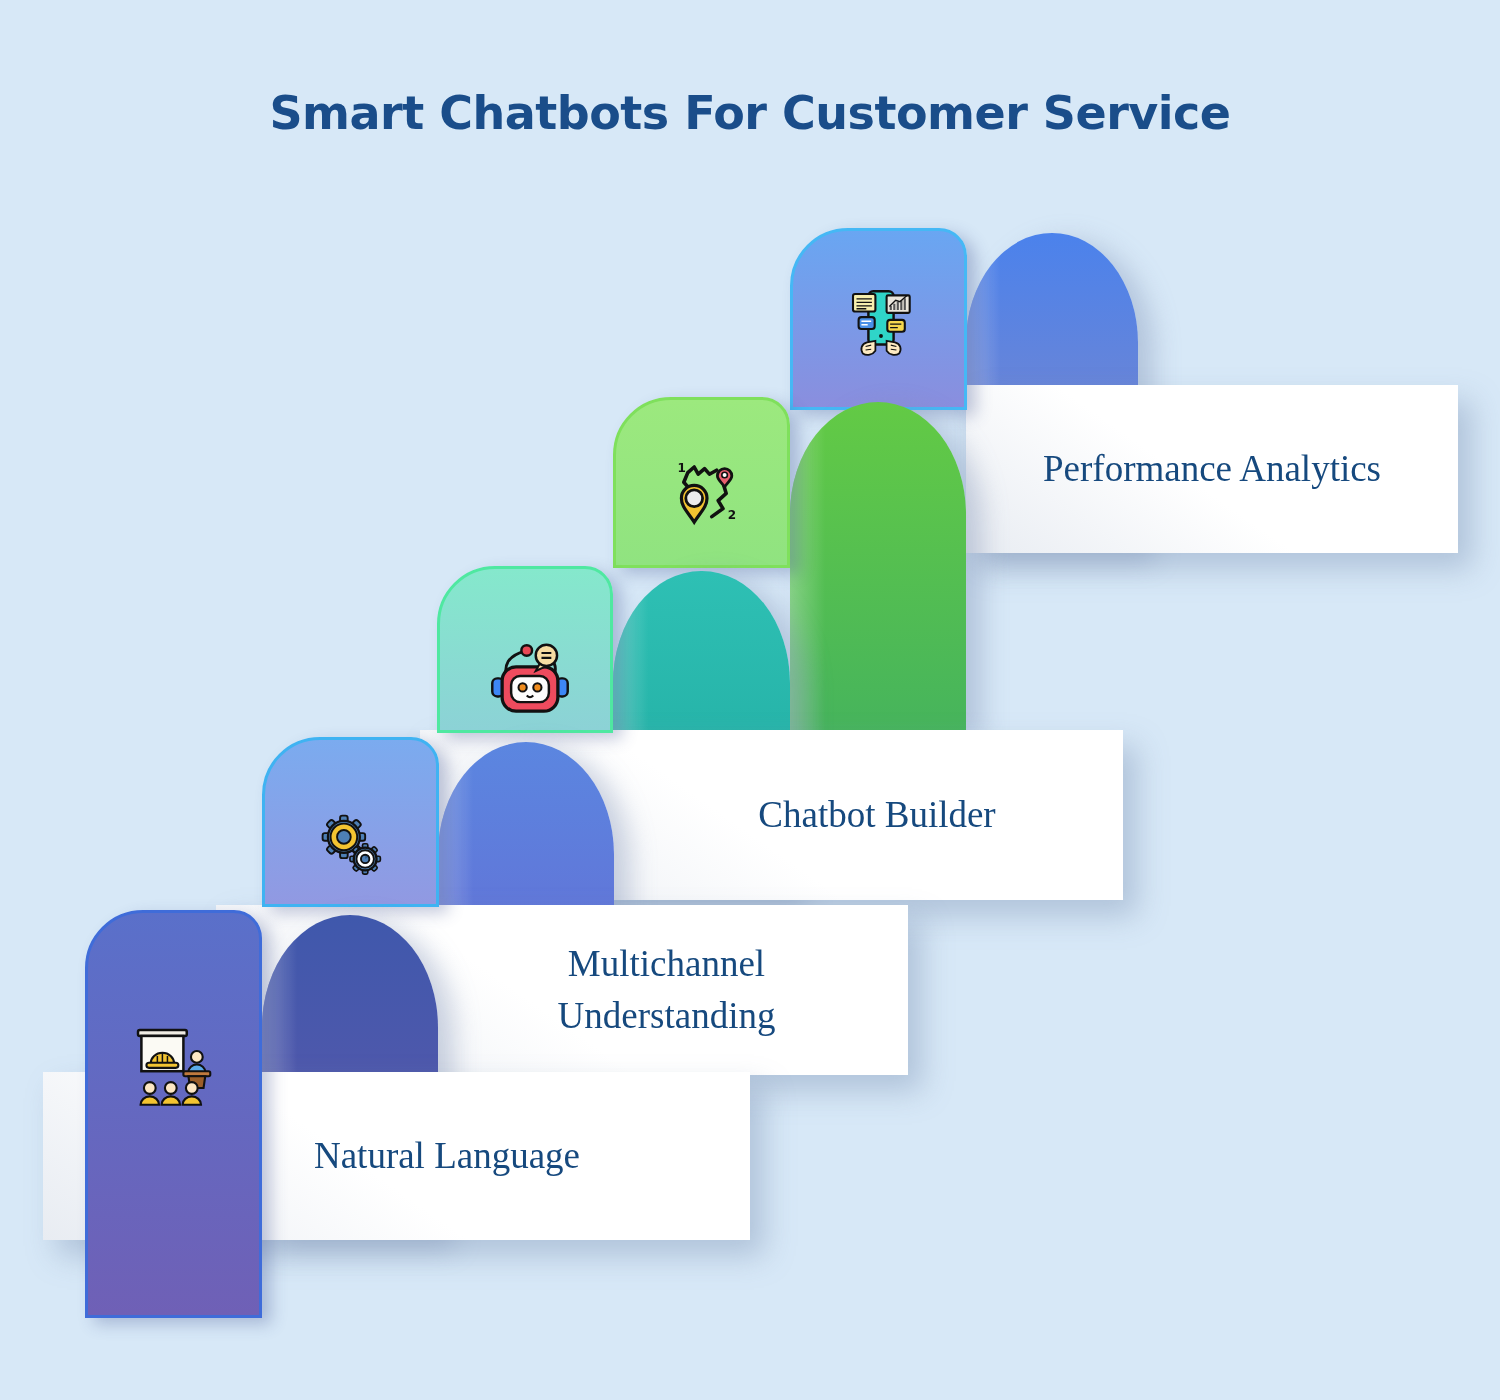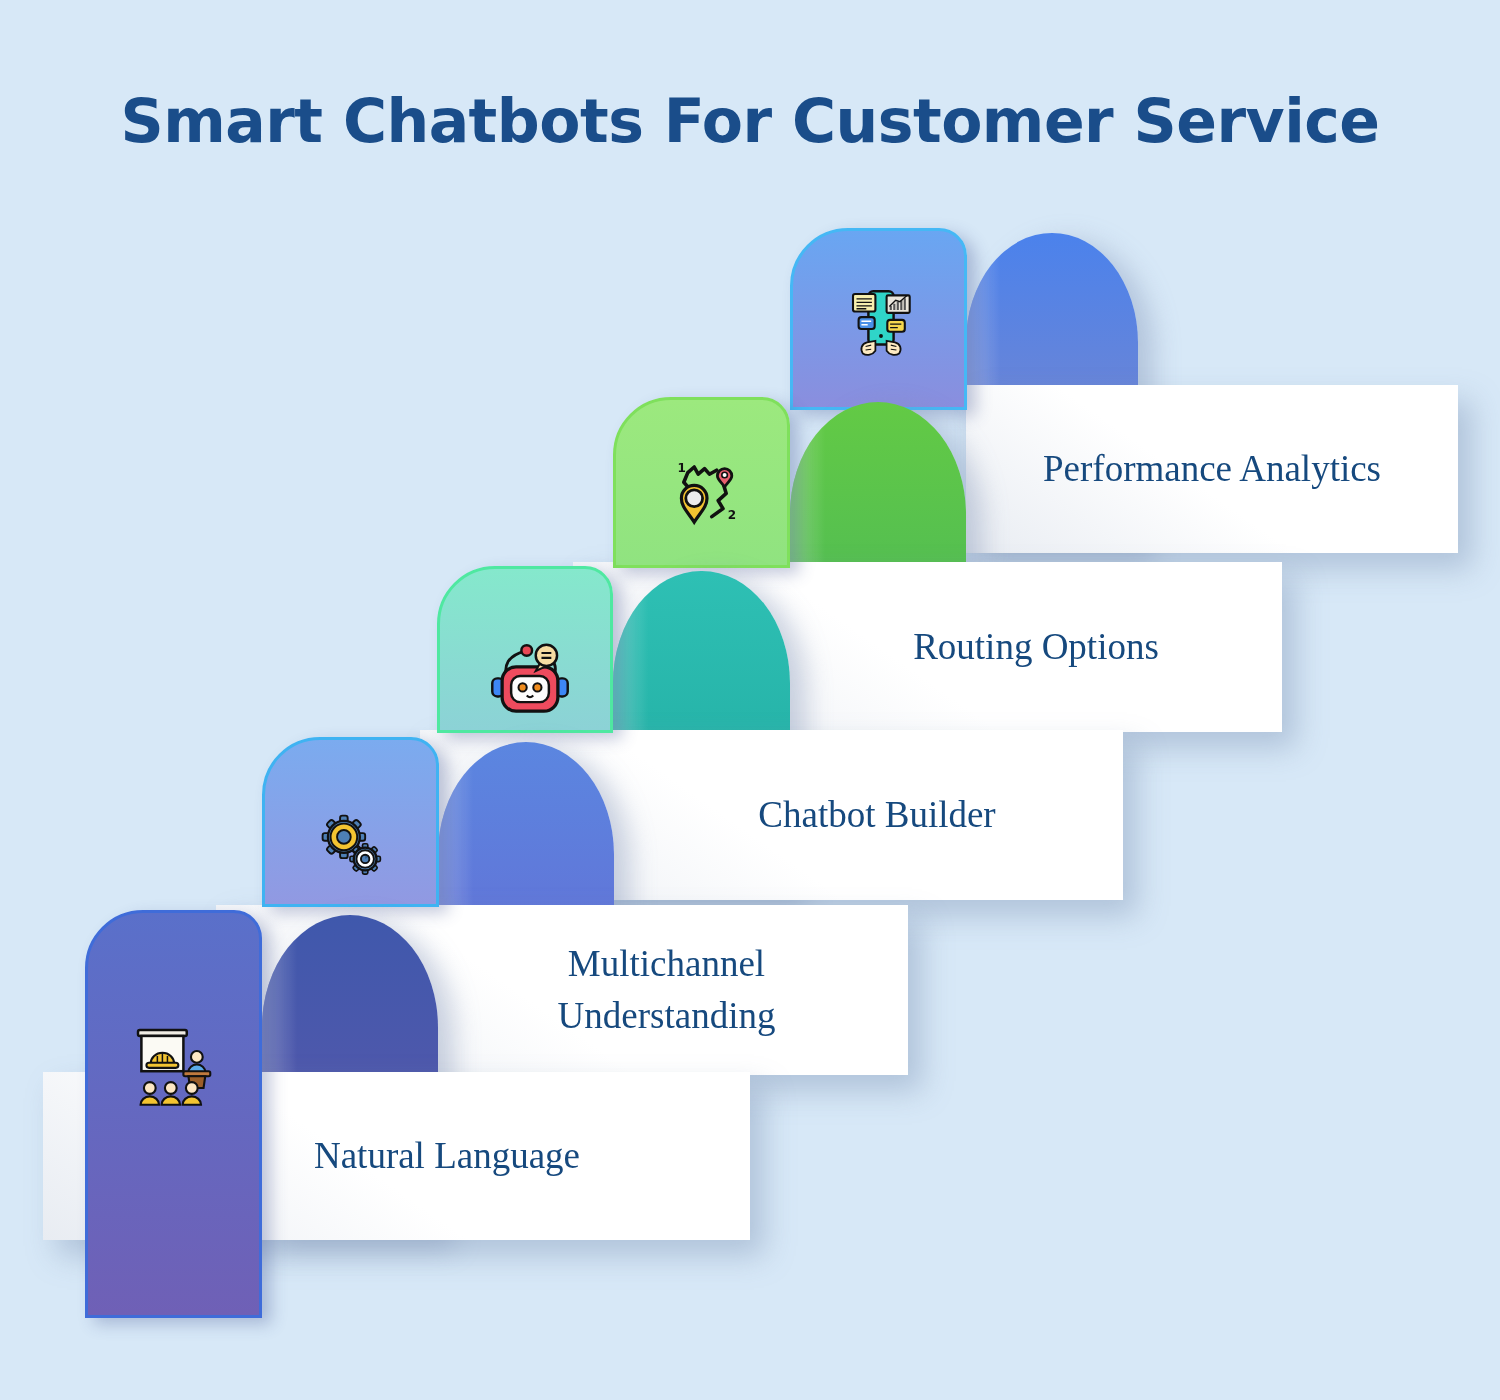--- a/index.html
+++ b/index.html
@@ -7,21 +7,21 @@
     width:1500px;height:1400px;
     background:#d7e8f7;
     font-family:"DejaVu Sans","Liberation Sans",sans-serif;
     overflow:hidden;position:relative;
   }
   .stage{position:absolute;left:0;top:0;width:1500px;height:1400px;}
 
   .title{
     position:absolute;left:0;top:86px;width:1500px;
     text-align:center;
-    font-size:60px;font-weight:bold;letter-spacing:-0.5px;
+    font-size:46px;font-weight:bold;letter-spacing:-0.5px;
     color:#1a4d8a;
   }
 
   
   .panel{
     position:absolute;box-sizing:border-box;
     border:3px solid transparent;
     border-radius:58px 28px 0 0;
     box-shadow:9px 6px 16px rgba(60,75,140,.30);
   }
@@ -120,26 +120,20 @@
         <circle cx="50" cy="70" r="2.8" fill="#111"></circle>
         <path d="M42,77 L30,79 C22,81 20,89 24,95 C30,99 38,97 42,91 Z" fill="#fdeac2" stroke="#111" stroke-width="2.5"></path>
         <path d="M28,85 l8,-2 M28,90 l8,-1" stroke="#111" stroke-width="1.6" fill="none"></path>
         <path d="M58,77 L70,79 C78,81 80,89 76,95 C70,99 62,97 58,91 Z" fill="#fdeac2" stroke="#111" stroke-width="2.5"></path>
         <path d="M72,85 l-8,-2 M72,90 l-8,-1" stroke="#111" stroke-width="1.6" fill="none"></path>
       </svg>
     </div>
   </div>
 
   <div class="dome s4-dome"></div>
-  <div class="card s4-card">
-    <div class="label">
-      <span>Routing Options</span>
-      <span></span>
-    </div>
-  </div>
   <div class="panel s4-panel">
     <div class="iconbox s4-icon">
       <svg viewBox="0 0 100 100">
         <path d="M26,22 L34,15 L39,24 L47,17 L53,24 L62,19 M71,38 L74,48 L64,57 L70,67 L56,77 M26,22 L21,34 L28,42" stroke="#111" stroke-width="4.5" fill="none" stroke-linecap="round" stroke-linejoin="round"></path>
         <path d="M72,40 C68,34 63,31 63,26 a9,9 0 1 1 18,0 c0,5 -5,8 -9,14 z" fill="#e8606e" stroke="#111" stroke-width="3.5"></path>
         <circle cx="72" cy="25" r="3.5" fill="#fff" stroke="#111" stroke-width="2"></circle>
         <path d="M34,84 C26,71 18,65 18,54 a16,16 0 1 1 32,0 c0,11 -8,17 -16,30 z" fill="#f3c431" stroke="#111" stroke-width="4"></path>
         <circle cx="34" cy="54" r="10.5" fill="#ececec" stroke="#111" stroke-width="3.5"></circle>
         <text x="13" y="21" font-size="15" font-weight="bold" fill="#111">1</text>
         <text x="76" y="80" font-size="15" font-weight="bold" fill="#111">2</text>

